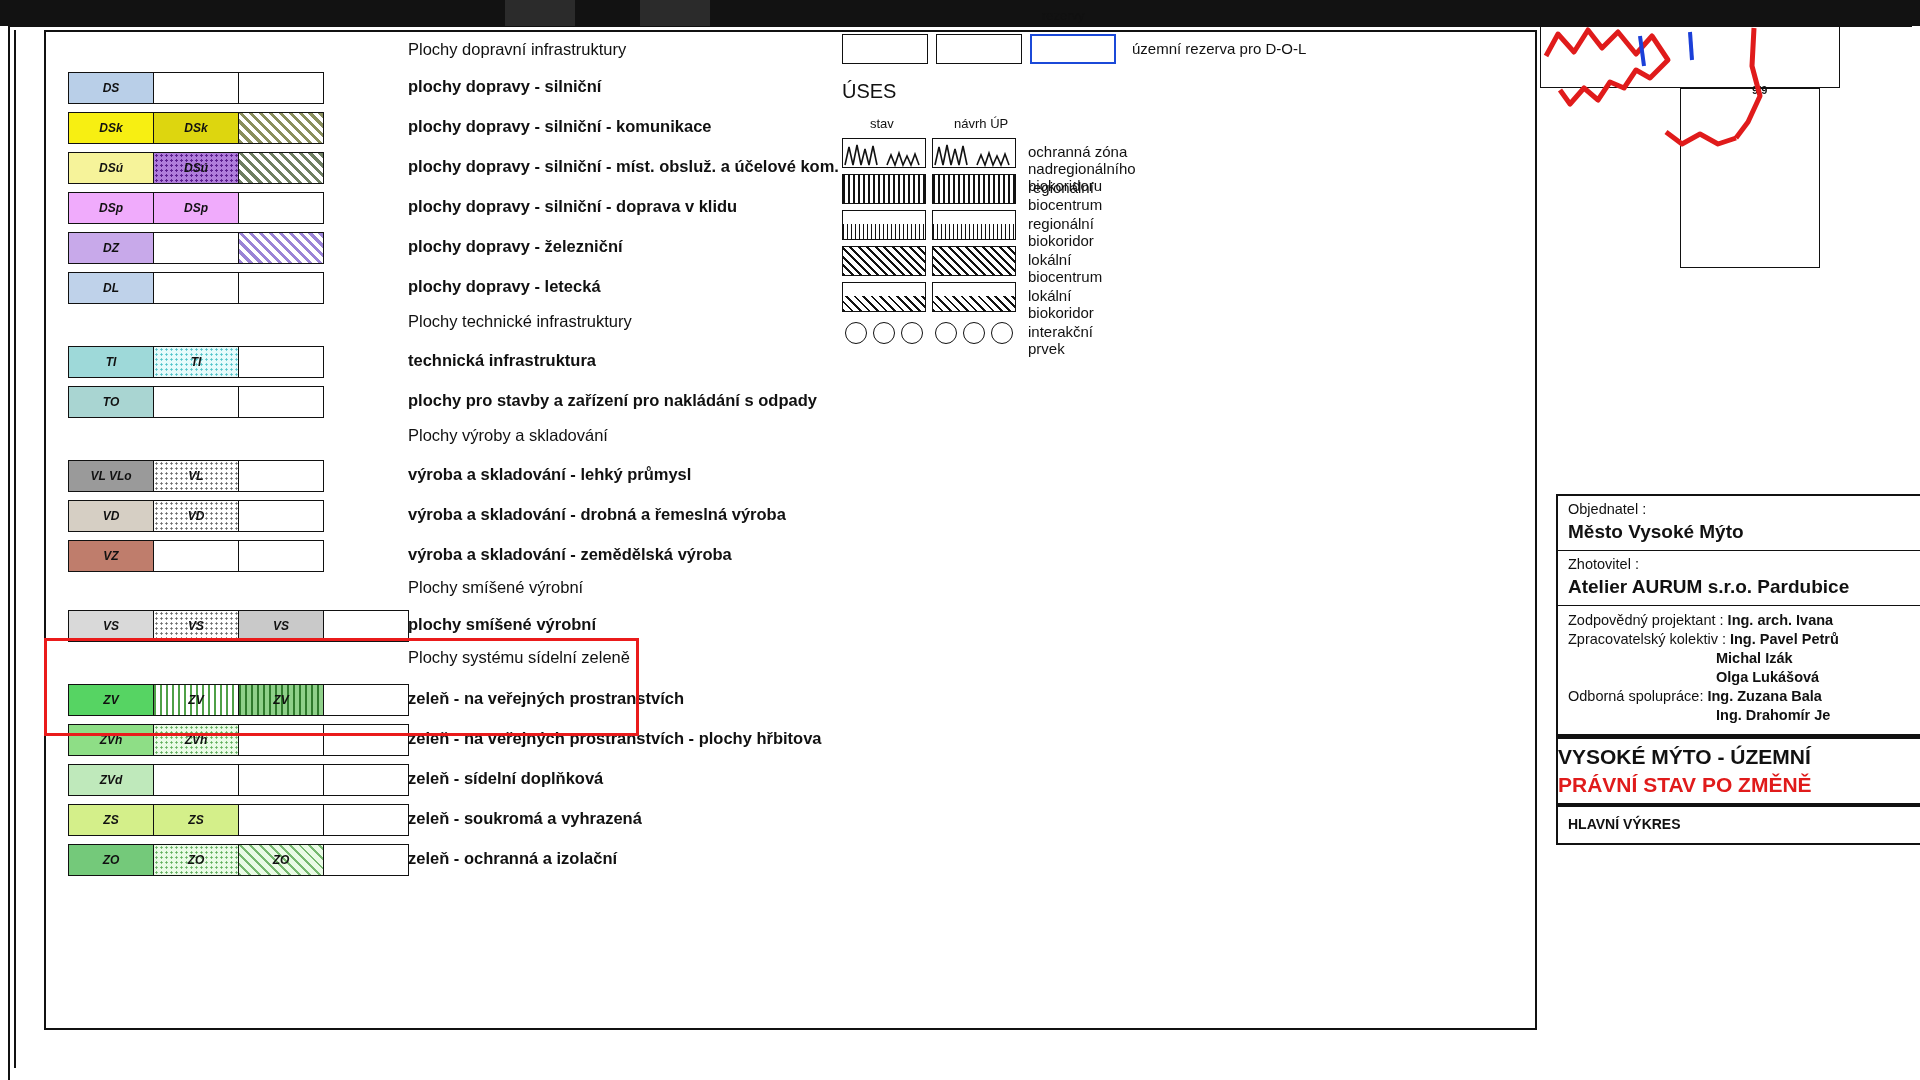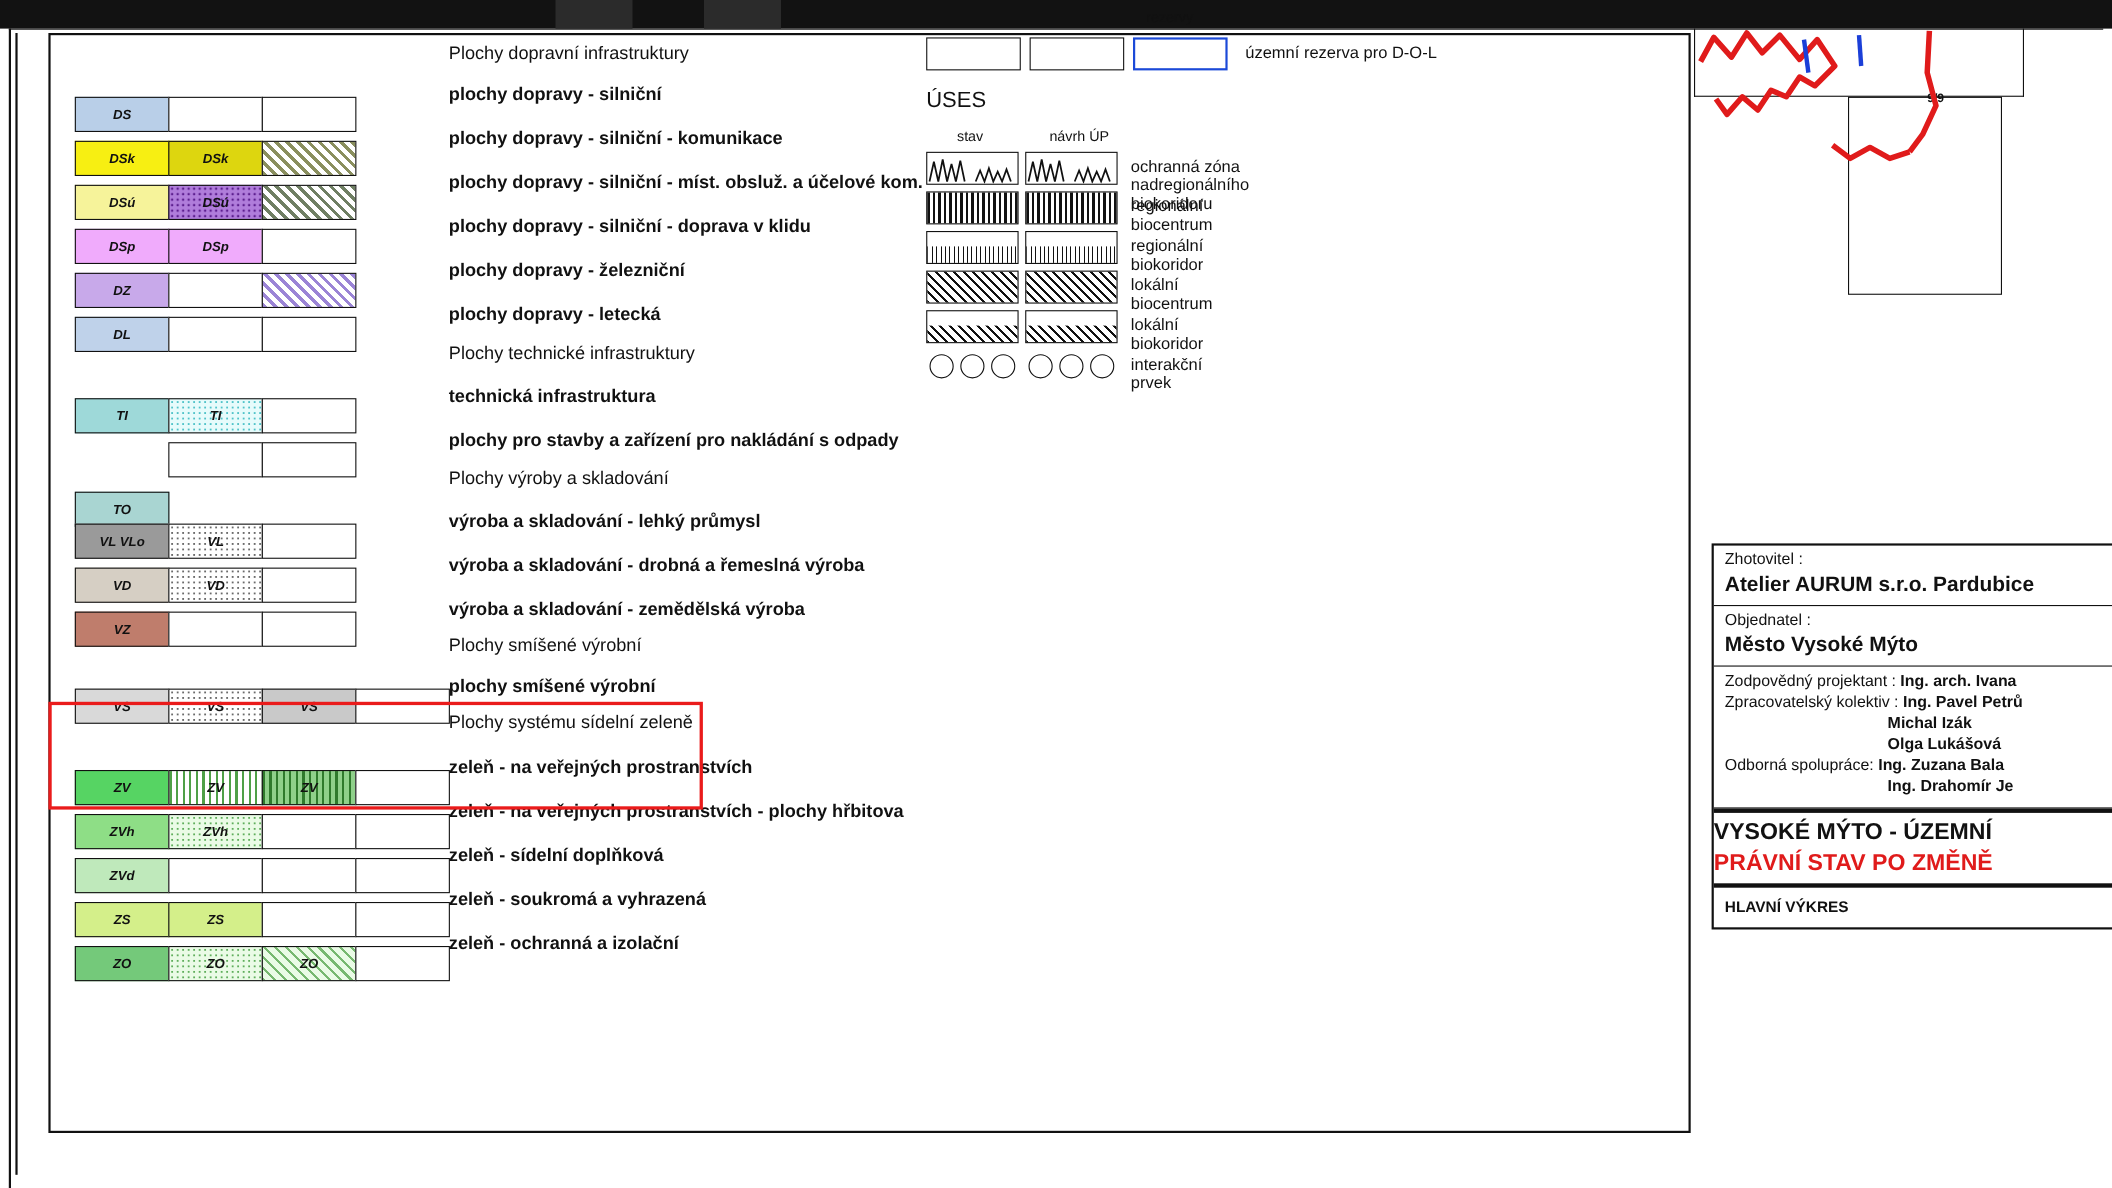--- a/index.html
+++ b/index.html
@@ -61,21 +61,21 @@
     width: 100%;
   }
 
   .row {
     position: relative;
     height: 40px;
   }
   .swatches {
     position: absolute;
     left: 22px;
-    top: 20px;
+    top: 4px;
     display: flex;
     gap: 0px;
   }
   .cell {
     width: 86px;
     height: 32px;
     border: 1px solid #111;
     box-sizing: border-box;
     display: flex;
     align-items: center;
@@ -150,21 +150,21 @@
   }
 
   .sw-ds { background: #b9cfe8; }
   .sw-dsk { background: #f7ef12; }
   .sw-dsk2 { background: #ddd60f; }
   .sw-dsu { background: #f6f39a; }
   .sw-dsp { background: #f0abfc; }
   .sw-dz { background: #c8a9ea; }
   .sw-dl { background: #bfd2ea; }
   .sw-ti { background: #9ed9d9; }
-  .sw-to { background: #a9d5d2; margin-top: 45px; }
+  .sw-to { background: #a9d5d2; }
   .sw-vl { background: #9a9a9a; }
   .sw-vd { background: #d6cfc4; }
   .sw-vz { background: #bf7d6c; }
   .sw-vs { background: #d9d9d9; }
   .sw-vs2 { background: #c9c9c9; }
   .sw-zv { background: #56d463; }
   .sw-zvh { background: #8ede86; }
   .sw-zvd { background: #bfe9bb; }
   .sw-zs { background: #d4ef8a; }
   .sw-zo { background: #74c97a; }
@@ -666,26 +666,26 @@
       <path d="M6 30 L18 8 L34 26 L48 4 L62 22 L78 6 L96 28 L112 10 L128 34 L110 52 L96 44 L84 62 L70 56 L58 74 L44 62 L30 78 L20 64" fill="none" stroke="#e01b1b" stroke-width="5" stroke-linejoin="round"></path>
       <path d="M150 6 L152 34" fill="none" stroke="#1b3fd8" stroke-width="4"></path>
       <path d="M100 10 L104 40" fill="none" stroke="#1b3fd8" stroke-width="4"></path>
       <path d="M214 2 L212 40 L220 70 L208 96 L196 112" fill="none" stroke="#e01b1b" stroke-width="5" stroke-linejoin="round"></path>
       <path d="M196 112 L178 118 L160 108 L142 118 L126 106" fill="none" stroke="#e01b1b" stroke-width="5" stroke-linejoin="round"></path>
     </svg>
   </div>
 
   <div class="title-block">
     <div class="tb-row">
+      <div class="tb-small">Objednatel :</div>
+      <div class="tb-big">Město Vysoké Mýto</div>
+    </div>
+    <div class="tb-row">
       <div class="tb-small">Zhotovitel :</div>
       <div class="tb-big">Atelier AURUM s.r.o. Pardubice</div>
-    </div>
-    <div class="tb-row">
-      <div class="tb-small">Objednatel :</div>
-      <div class="tb-big">Město Vysoké Mýto</div>
     </div>
     <div class="tb-row" style="padding-bottom:9px;">
       <div class="tb-line">
         <span class="lbl">Zodpovědný projektant  :</span>
         <span>Ing. arch. Ivana</span>
       </div>
       <div class="tb-line">
         <span class="lbl">Zpracovatelský kolektiv :</span>
         <span>Ing. Pavel Petrů</span>
       </div>

